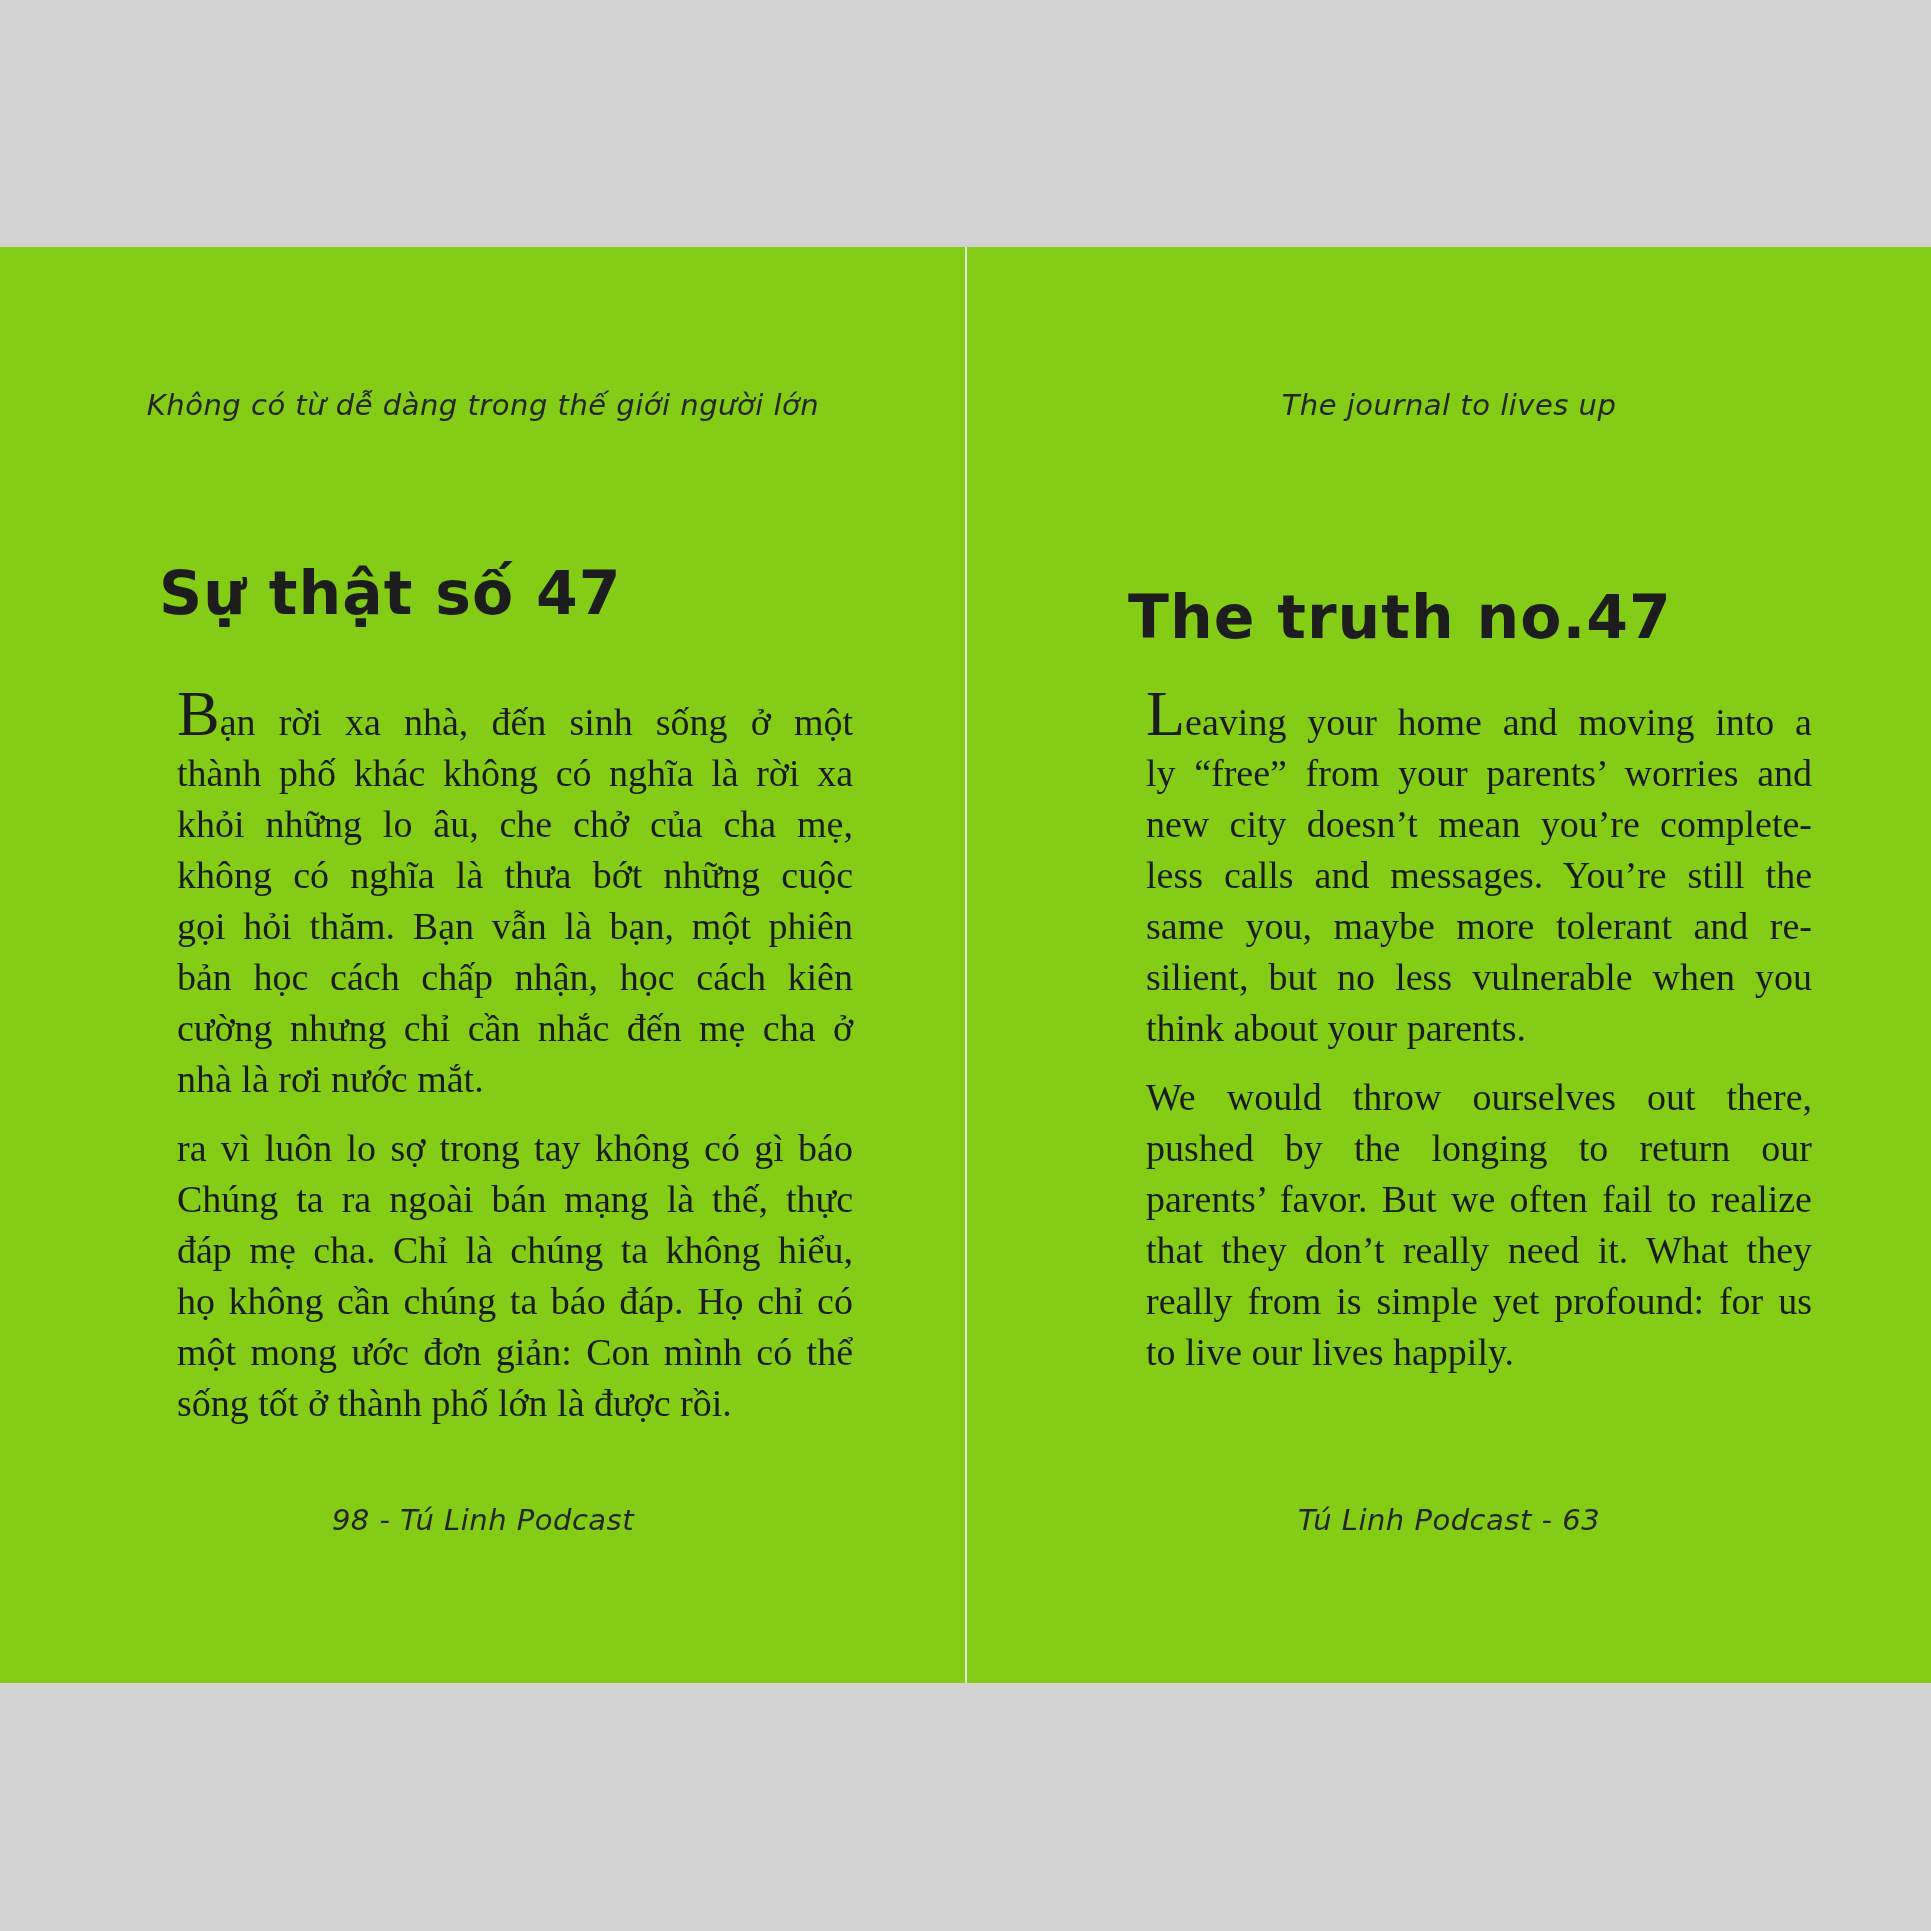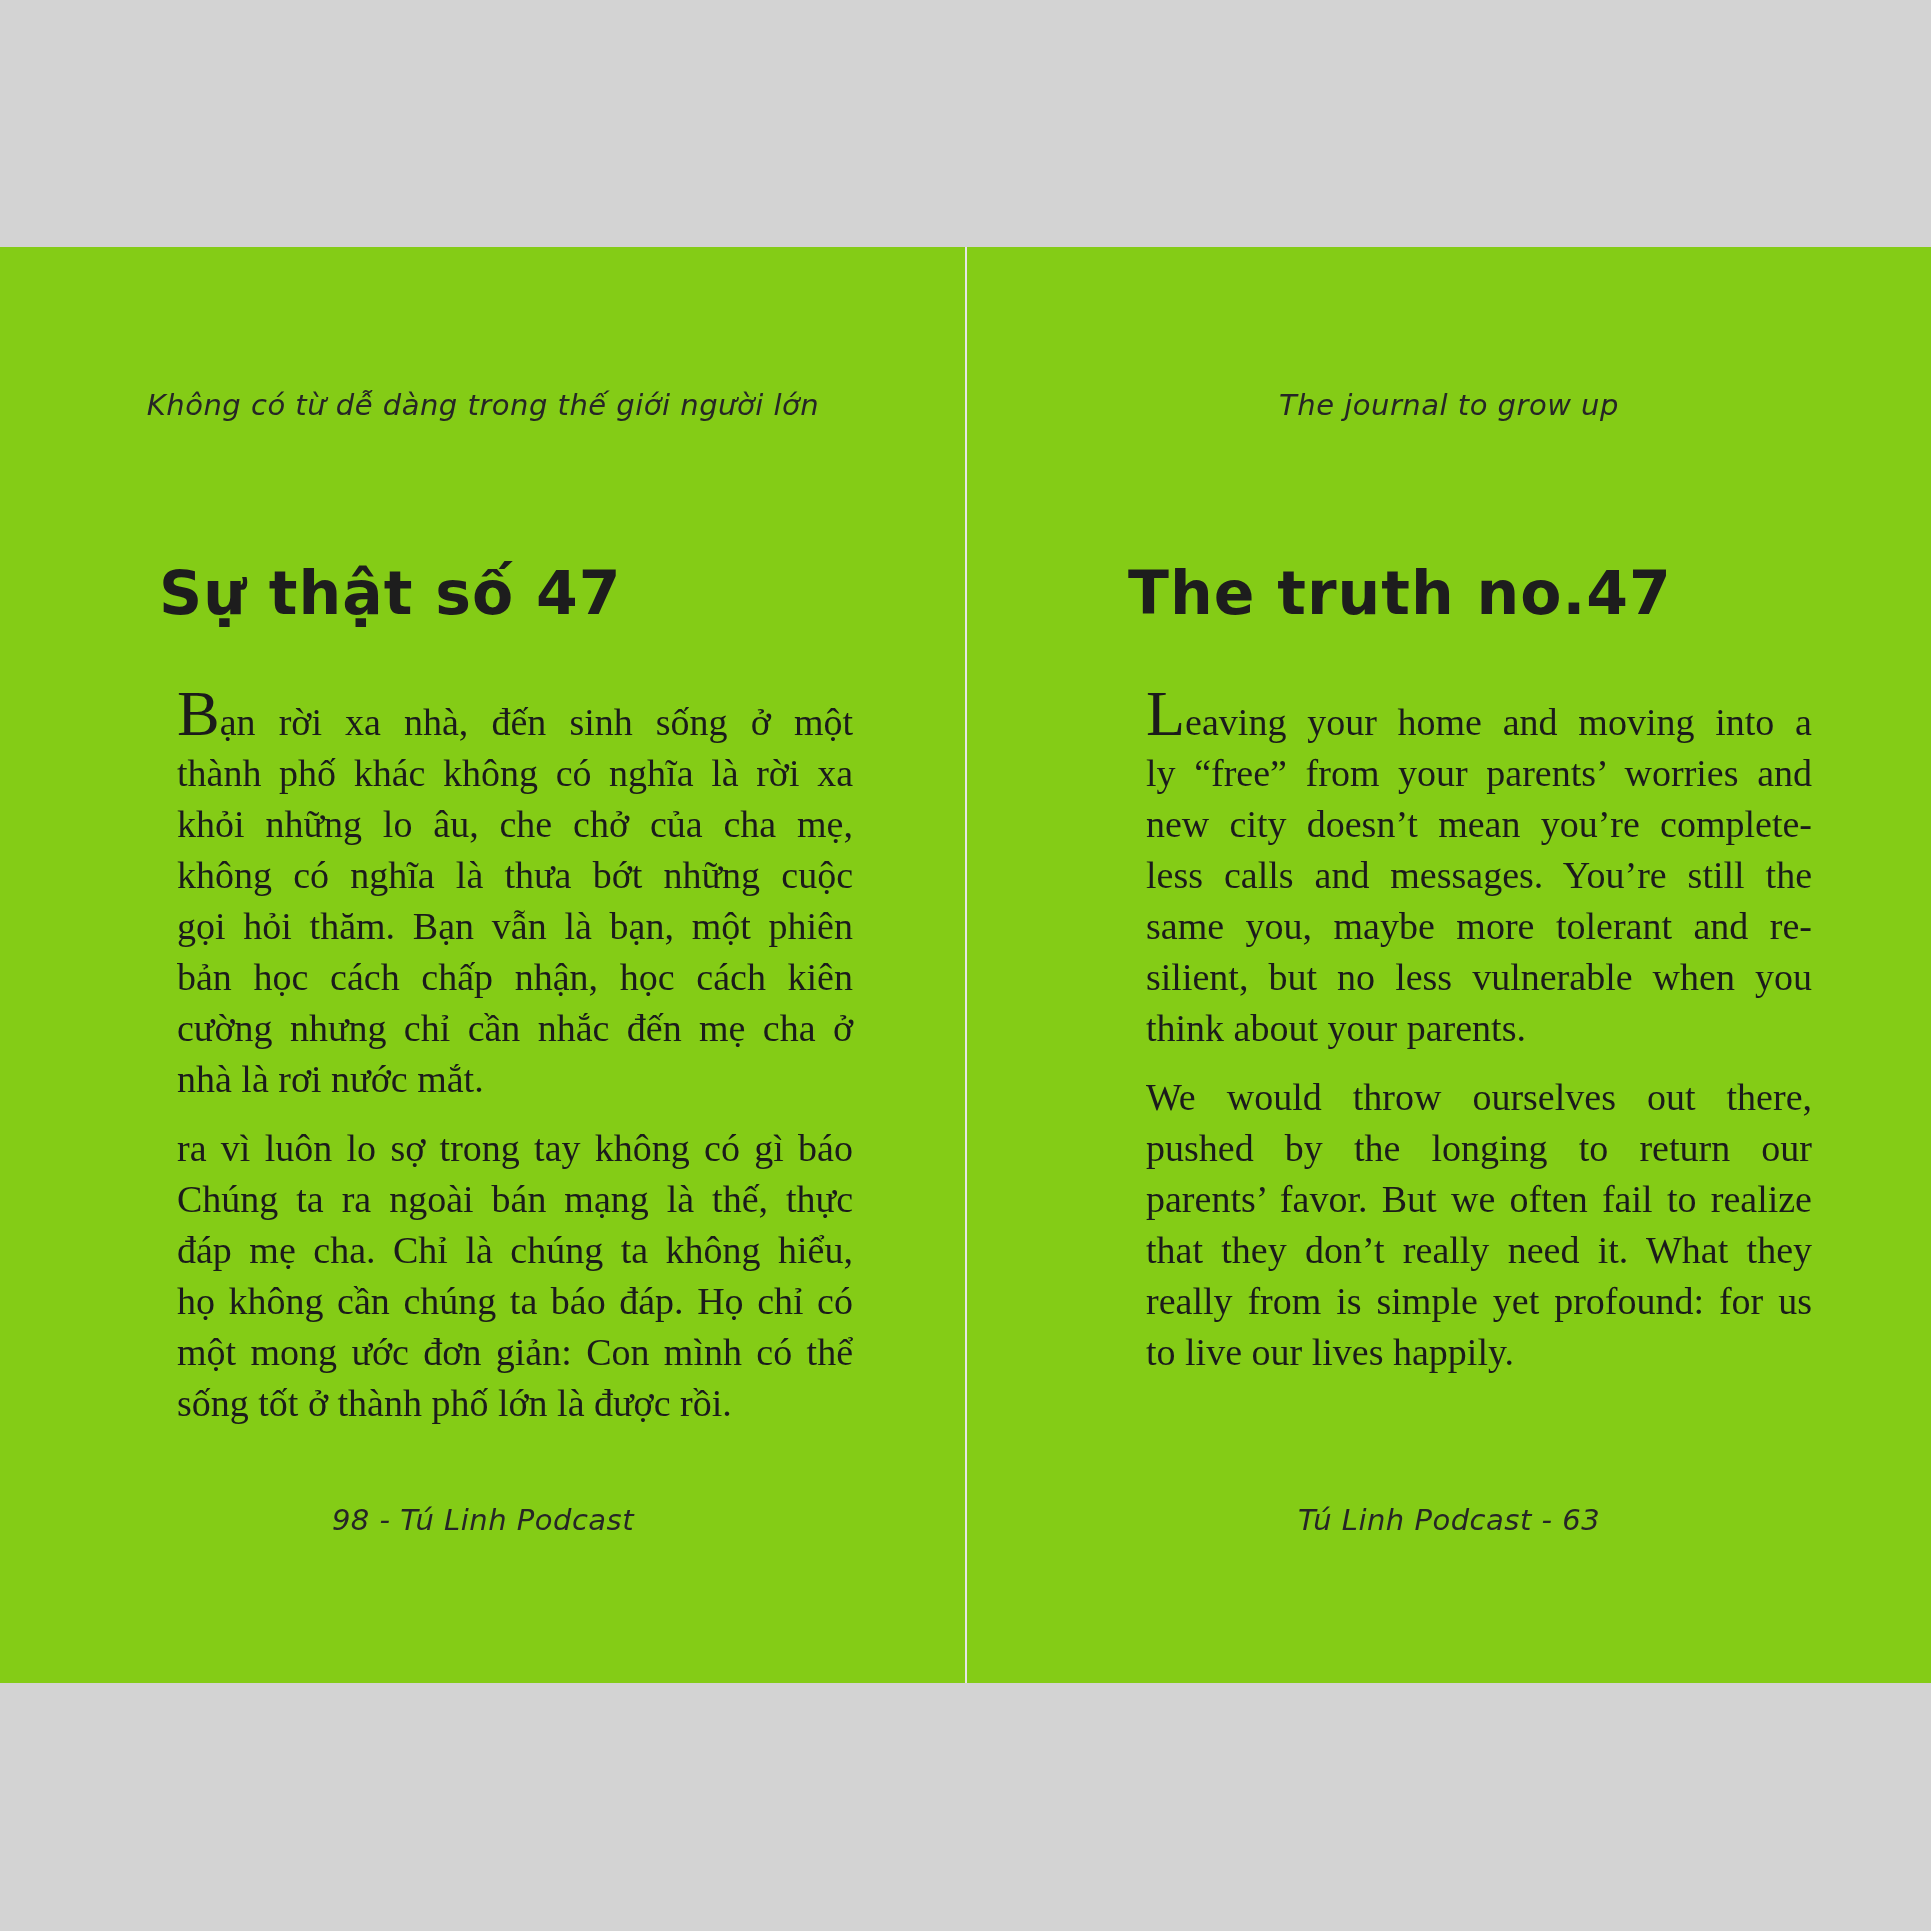--- a/index.html
+++ b/index.html
@@ -61,21 +61,21 @@
     top: 311px;
     margin: 0;
     font-family: "DejaVu Sans", sans-serif;
     font-weight: 700;
     font-size: 60px;
     letter-spacing: 1px;
     color: #1d1d1d;
     white-space: nowrap;
   }
   .page.left  .chapter-title { left: 159px; }
-  .page.right .chapter-title { left: 162px; }
+  .page.right .chapter-title { left: 162px; margin-top: 24px; }
 
   .body-block { position: absolute; top: 450px; margin-left: 18px; }
   .page.left  .body-block { left: 159px; width: 676px; }
   .page.right .body-block { left: 162px; width: 666px; }
 
   .paragraph { margin: 0; }
   .paragraph + .paragraph { margin-top: 18.3px; }
 
   .line {
     font-size: 38px;
@@ -135,21 +135,21 @@
           <div class="line">một mong ước đơn giản: Con mình có thể</div>
           <div class="line last">sống tốt ở thành phố lớn là được rồi.</div>
         </div>
       </div>
     <div class="page-footer">98 - Tú Linh Podcast</div>
   </div>
 
   <div class="divider"></div>
 
   <div class="page right">
-    <div class="running-header">The journal to grow up</div>
+    <div class="running-header">The journal to lives up</div>
     <h1 class="chapter-title">The truth no.47</h1>
     <div class="body-block">
         <div class="paragraph">
           <div class="line"><span class="dropcap">L</span>eaving your home and moving into a</div>
           <div class="line">ly “free” from your parents’ worries and</div>
           <div class="line">new city doesn’t mean you’re complete-</div>
           <div class="line">less calls and messages. You’re still the</div>
           <div class="line">same you, maybe more tolerant and re-</div>
           <div class="line">silient, but no less vulnerable when you</div>
           <div class="line last">think about your parents.</div>

